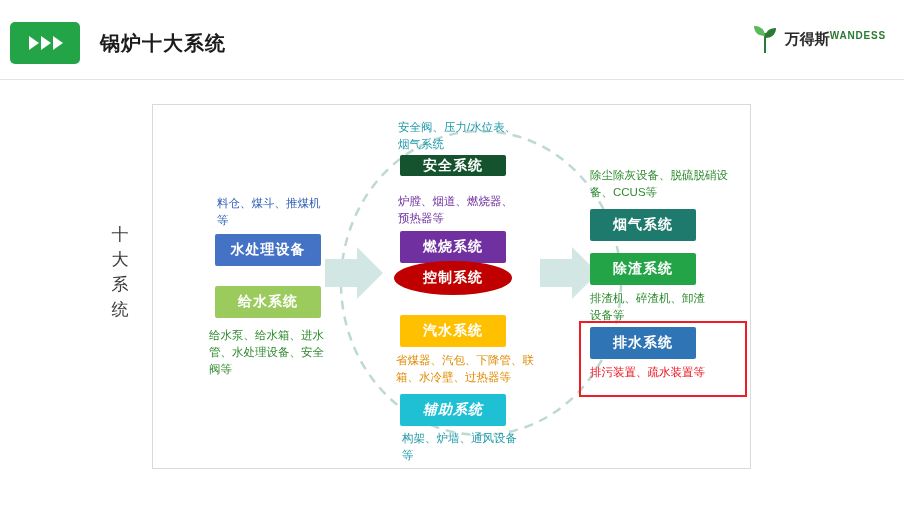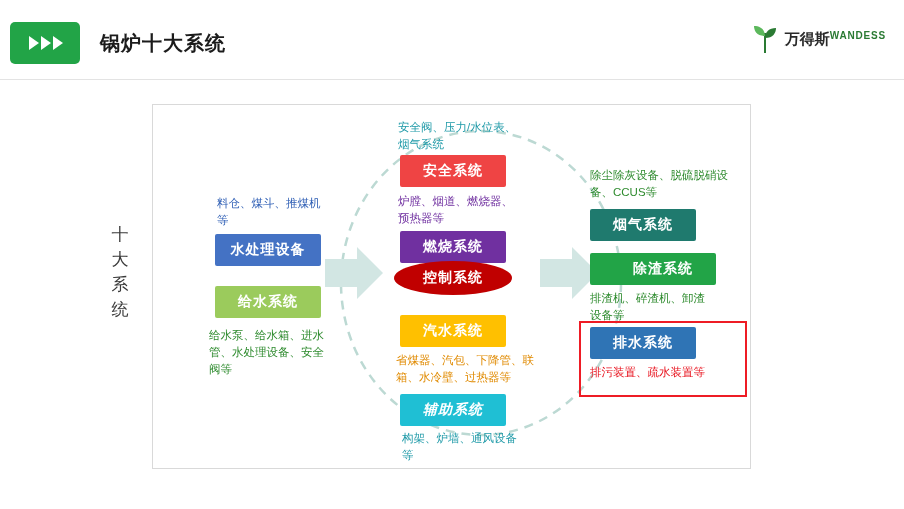--- a/index.html
+++ b/index.html
@@ -109,37 +109,37 @@
     <ellipse cx="147" cy="165" rx="140" ry="152" fill="none" stroke="#bcd9d3" stroke-width="2.5" stroke-dasharray="9 7"></ellipse>
   </svg>
 
   <svg class="arrow" style="left:170px;top:138px;width:64px;height:60px;">
     <path d="M2 16 L34 16 L34 4 L60 30 L34 56 L34 44 L2 44 Z" fill="#d2e6e3"></path>
   </svg>
   <svg class="arrow" style="left:385px;top:138px;width:64px;height:60px;">
     <path d="M2 16 L34 16 L34 4 L60 30 L34 56 L34 44 L2 44 Z" fill="#d2e6e3"></path>
   </svg>
 
-  <div class="node" style="left:247px;top:50px;width:106px;height:32px;background:#ef4444;">安全系统</div>
+  <div class="node" style="left:247px;top:50px;width:106px;height:21px;background:#14532d;">安全系统</div>
 
   <div class="node" style="left:62px;top:129px;width:106px;height:32px;background:#4472c4;">水处理设备</div>
 
   <div class="node" style="left:62px;top:181px;width:106px;height:32px;background:#9bcb5c;">给水系统</div>
 
   <div class="node" style="left:247px;top:126px;width:106px;height:32px;background:#7030a0;">燃烧系统</div>
 
   <div class="node" style="left:241px;top:156px;width:118px;height:34px;background:#c00000;border-radius:50%;">控制系统</div>
 
   <div class="node" style="left:247px;top:210px;width:106px;height:32px;background:#ffc000;">汽水系统</div>
 
   <div class="node" style="left:247px;top:289px;width:106px;height:32px;background:#1fbfd4;font-style:italic;">辅助系统</div>
 
   <div class="node" style="left:437px;top:104px;width:106px;height:32px;background:#1f7a6e;">烟气系统</div>
 
-  <div class="node" style="left:437px;top:148px;width:106px;height:32px;background:#22a447;padding-left:20px;">除渣系统</div>
+  <div class="node" style="left:437px;top:148px;width:106px;height:32px;background:#22a447;">除渣系统</div>
 
   <div class="node" style="left:437px;top:222px;width:106px;height:32px;background:#2f74b5;">排水系统</div>
 
   <div id="highlight-box" style="left:426px;top:216px;width:164px;height:72px;"></div>
 
   <div class="note" style="left:245px;top:14px;width:120px;color:#1f9aa8;">安全阀、压力/水位表、烟气系统</div>
 
   <div class="note" style="left:64px;top:90px;width:110px;color:#2f5fb5;">料仓、煤斗、推煤机等</div>
 
   <div class="note" style="left:56px;top:222px;width:120px;color:#2e8b2e;">给水泵、给水箱、进水管、水处理设备、安全阀等</div>

